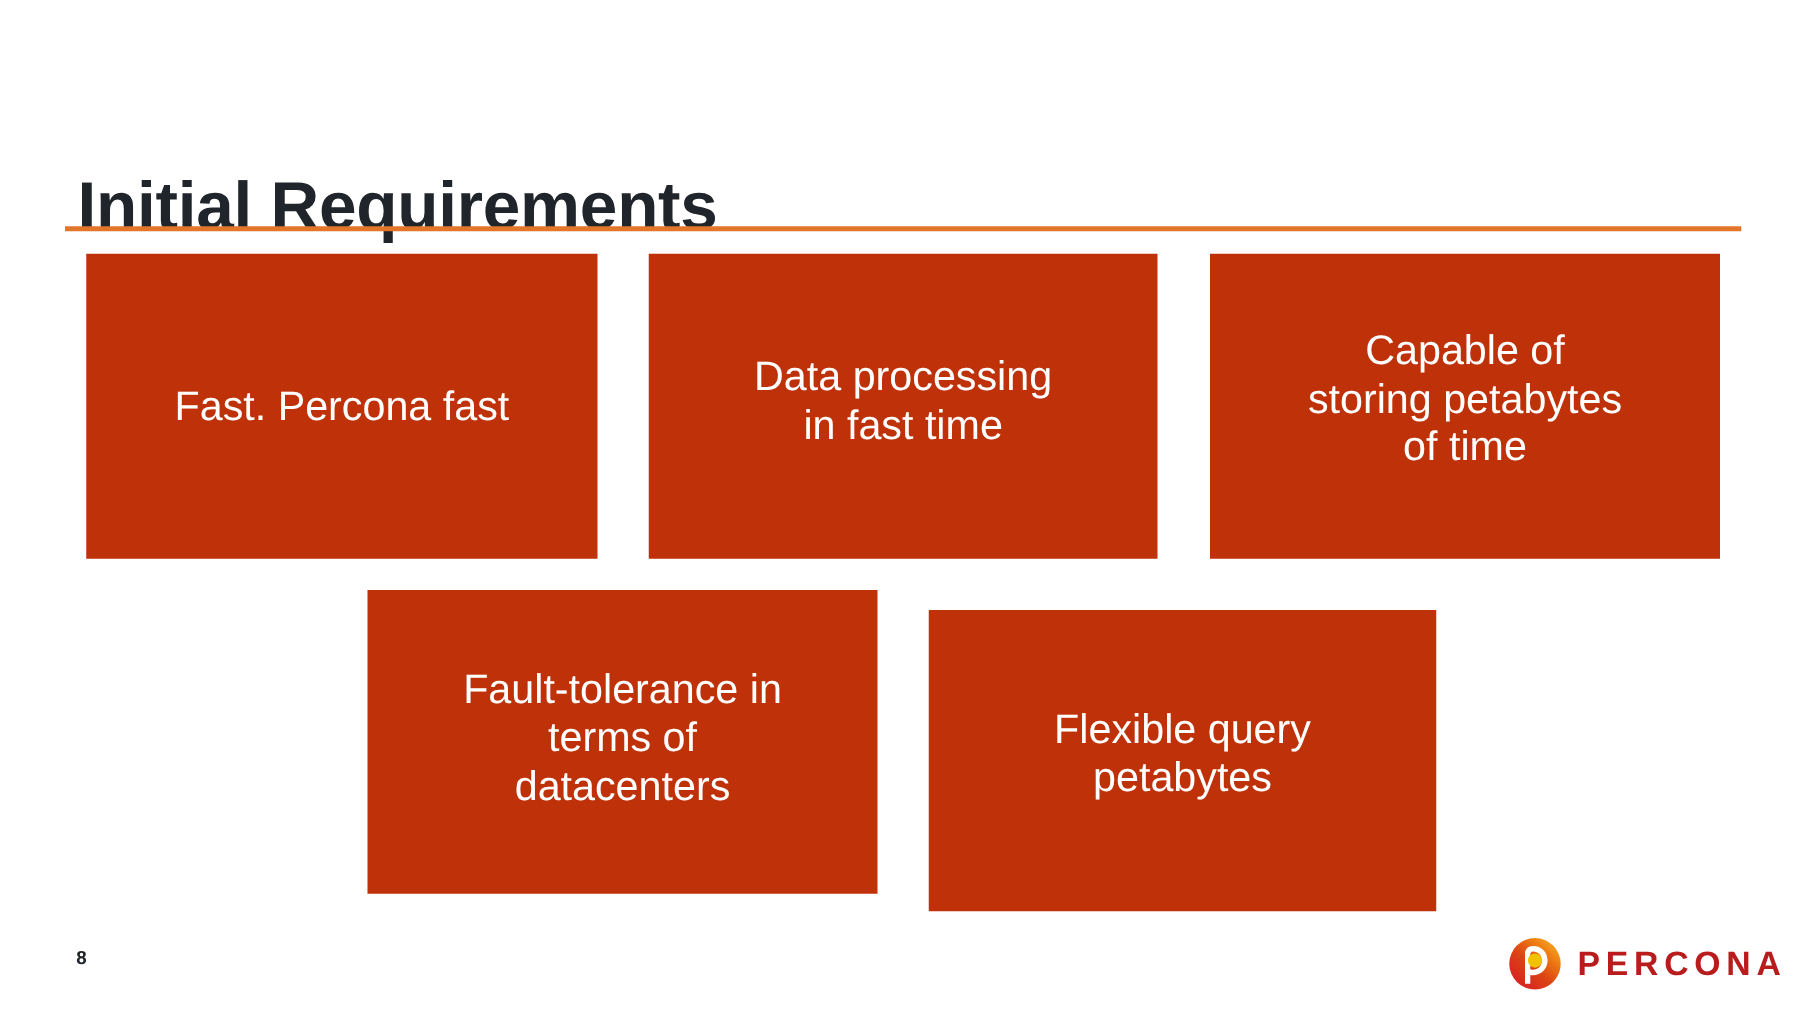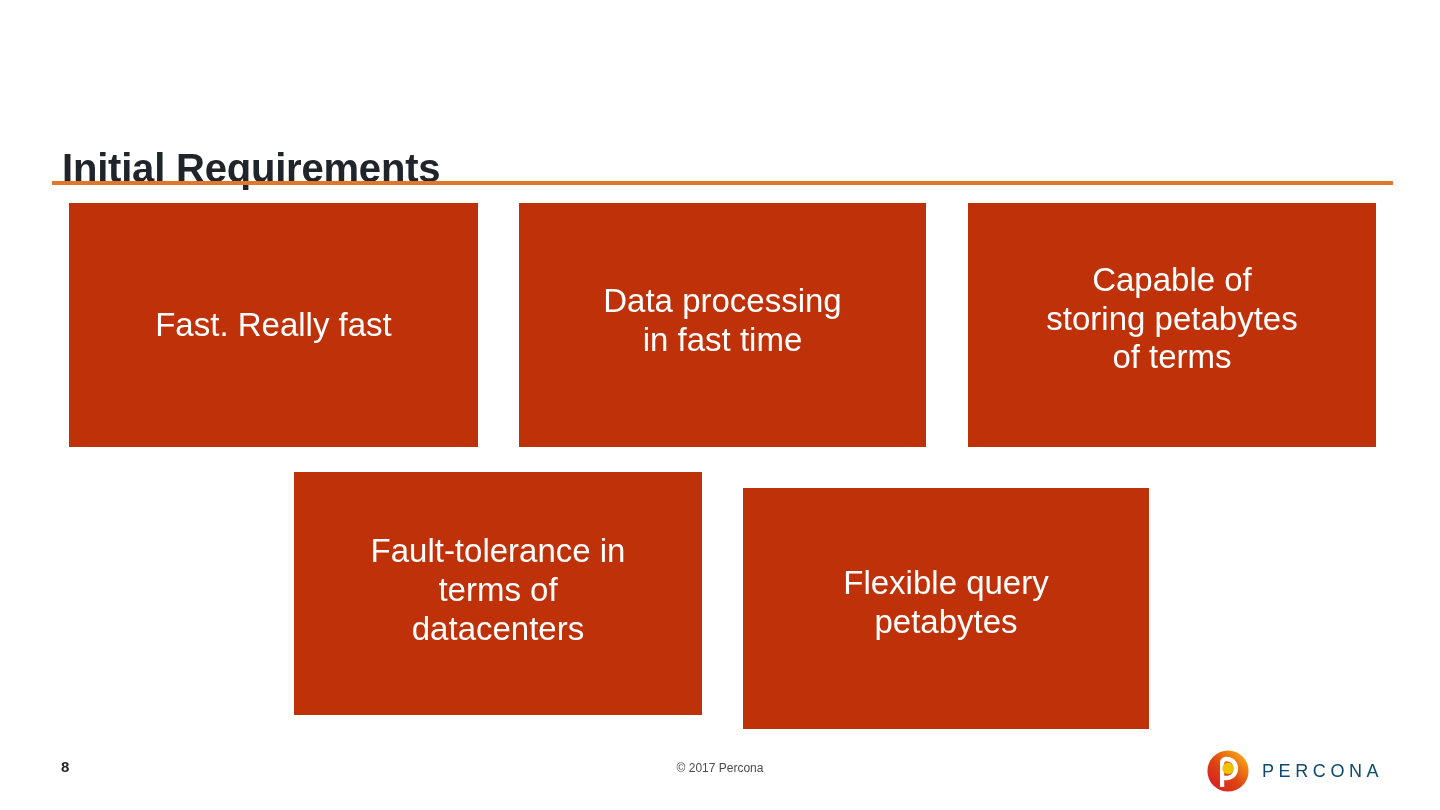--- a/index.html
+++ b/index.html
@@ -16,22 +16,22 @@
     width: 1440px;
     height: 810px;
     background: #ffffff;
     overflow: hidden;
   }
 
   
   #slide-title {
     position: absolute;
     left: 62px;
-    top: 119px;
-    font-size: 40px;
+    top: 99px;
+    font-size: 54px;
     font-weight: bold;
     color: #20242B;
     letter-spacing: -0.2px;
     line-height: 1.12;
     white-space: nowrap;
   }
   #title-rule {
     position: absolute;
     left: 52px;
     top: 181px;
@@ -94,65 +94,64 @@
     left: 1207px;
     top: 749px;
     width: 190px;
     height: 44px;
     display: flex;
     align-items: center;
     gap: 13px;
   }
   #brand-mark { width: 42px; height: 42px; display: block; flex: 0 0 auto; }
   #brand-wordmark {
-    font-size: 18px;
-    font-weight: normal;
+    font-size: 27px;
+    font-weight: bold;
     letter-spacing: 4.6px;
-    color: #0c4a6e;
+    color: #b91c1c;
     line-height: 1;
   }
 </style>
 </head>
 <body>
 
 <div id="slide">
 
   <h1 id="slide-title">Initial Requirements</h1>
 
   <div id="title-rule"></div>
 
   <div class="req-box" id="req-box-1">
-    <span class="req-box-label">Fast. Really fast</span>
+    <span class="req-box-label">Fast. Percona fast</span>
   </div>
 
   <div class="req-box" id="req-box-2">
     <span class="req-box-label">Data processing
 in fast time</span>
   </div>
 
   <div class="req-box" id="req-box-3">
     <span class="req-box-label">Capable of
 storing petabytes
-of terms</span>
+of time</span>
   </div>
 
   <div class="req-box" id="req-box-4">
     <span class="req-box-label">Fault-tolerance in
 terms of
 datacenters</span>
   </div>
 
   <div class="req-box" id="req-box-5">
     <span class="req-box-label">Flexible query
 petabytes</span>
   </div>
 
   <div id="page-number">8</div>
 
-  <div id="copyright">© 2017 Percona</div>
 
   <div id="brand-logo">
     <svg id="brand-mark" viewBox="0 0 100 100">
       <defs>
         <linearGradient id="pGrad" x1="0.12" y1="0.92" x2="0.88" y2="0.10">
           <stop offset="0%" stop-color="#D81F26"></stop>
           <stop offset="45%" stop-color="#DC4413"></stop>
           <stop offset="78%" stop-color="#EE7D12"></stop>
           <stop offset="100%" stop-color="#F5A623"></stop>
         </linearGradient>

